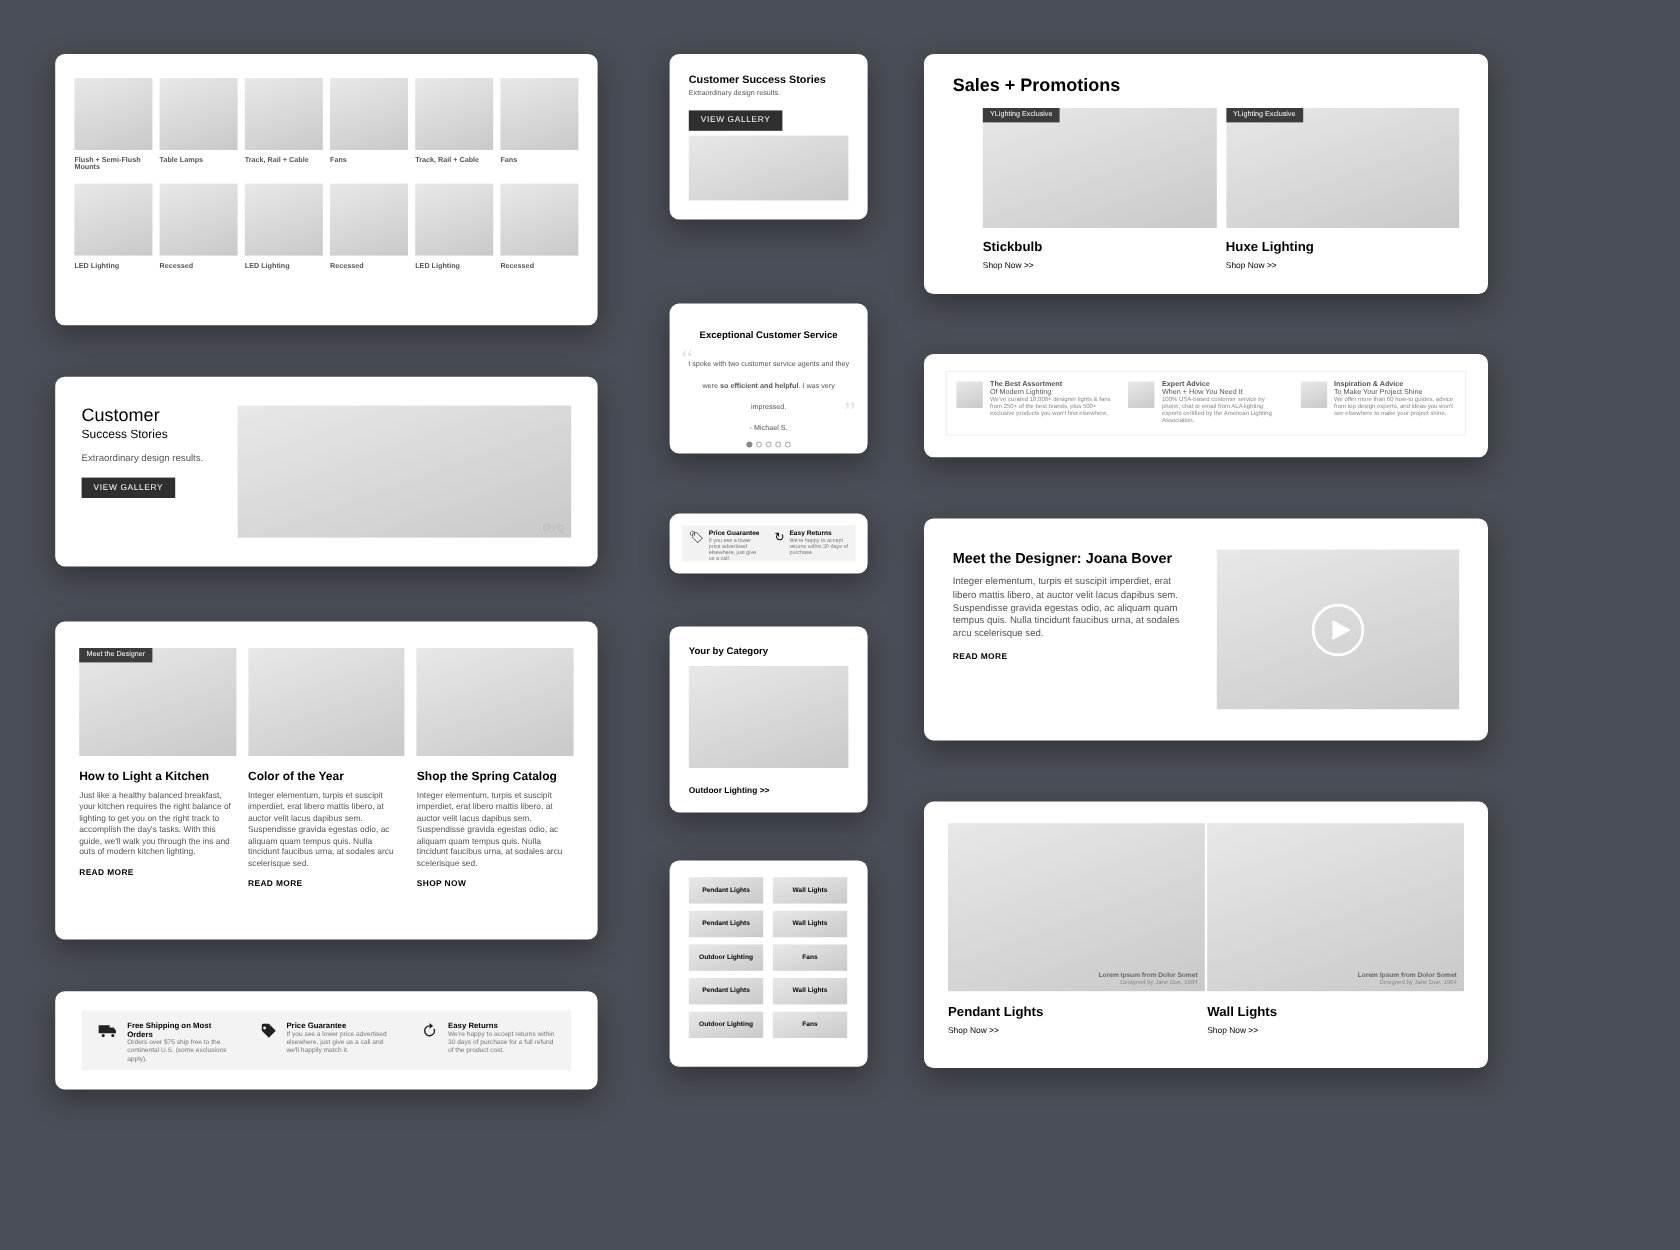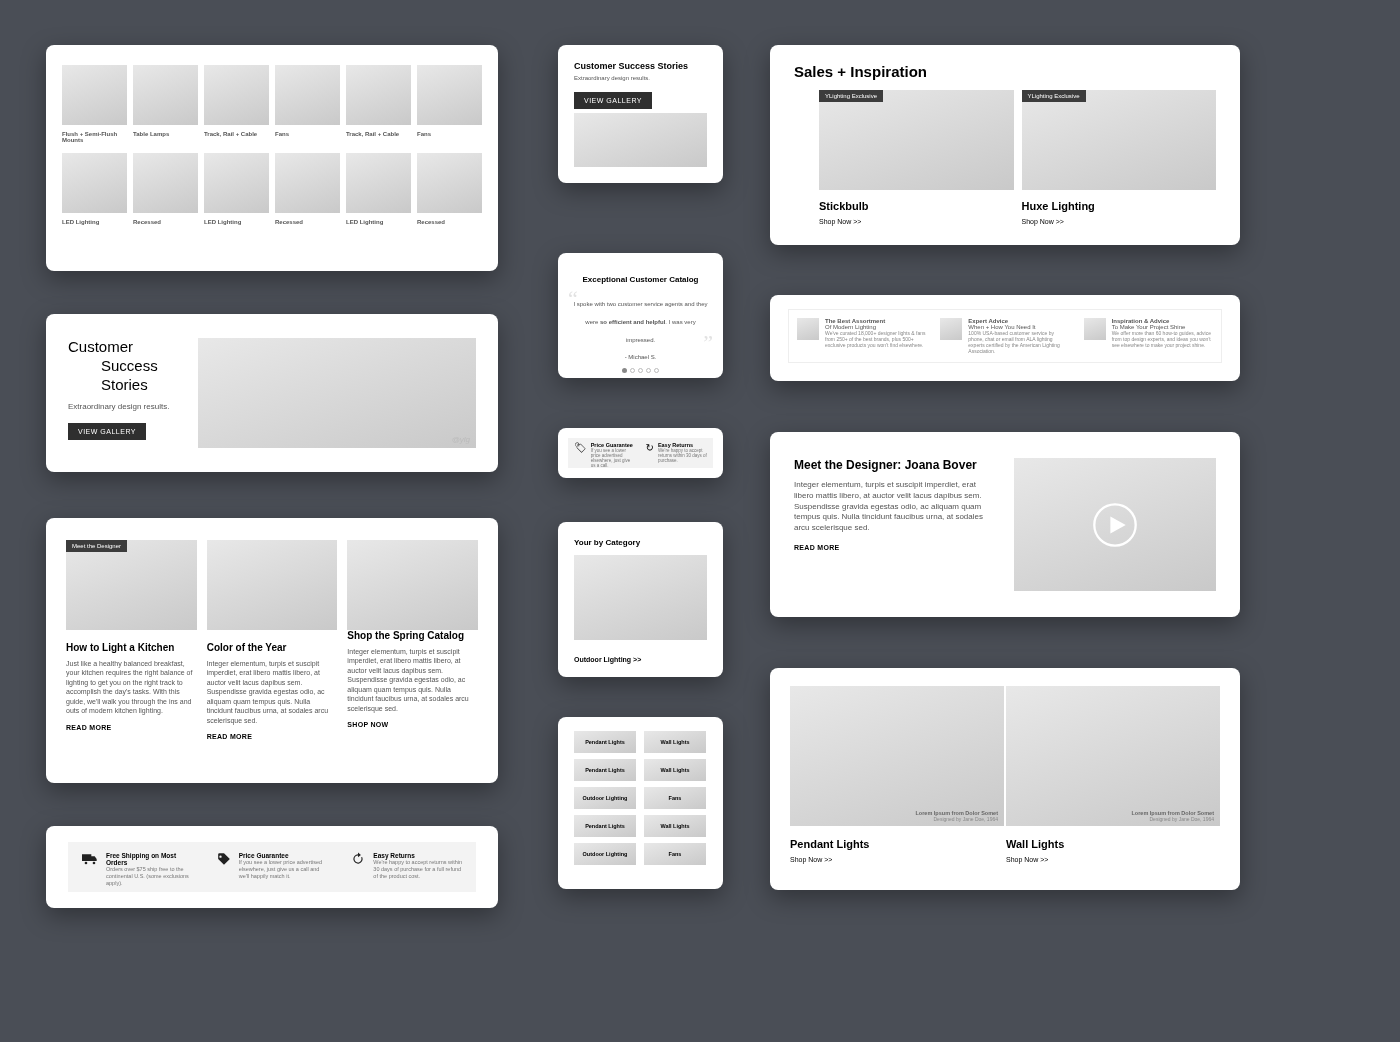--- a/index.html
+++ b/index.html
@@ -96,41 +96,41 @@
 </div>
 
 <div class="card" style="left:558px; top:45px; width:165px; height:138px;">
   <div class="t9 bold">Customer Success Stories</div>
   <div class="tiny" style="margin:4px 0 8px;">Extraordinary design results.</div>
   <div class="btn-dark">VIEW GALLERY</div>
   <div class="ph" style="position:absolute; left:16px; right:16px; bottom:16px; height:54px;"></div>
 </div>
 
 <div class="card" style="left:770px; top:45px; width:470px; height:200px; padding:18px 24px;">
-  <div style="font-size:15px; font-weight:800; margin-bottom:10px;">Sales + Inspiration</div>
+  <div style="font-size:15px; font-weight:800; margin-bottom:10px;">Sales + Promotions</div>
   <div class="row" style="gap:8px;">
     <div class="col" style="flex:1; position:relative;padding-left:25px;">
       <div class="ph" style="height:100px; position:relative;">
         <span class="tag">YLighting Exclusive</span>
       </div>
       <div class="bold" style="font-size:11px; margin-top:10px;">Stickbulb</div>
       <div class="t7" style="margin-top:6px;">Shop Now &gt;&gt;</div>
     </div>
     <div class="col" style="flex:1; position:relative;">
       <div class="ph" style="height:100px; position:relative;">
         <span class="tag">YLighting Exclusive</span>
       </div>
       <div class="bold" style="font-size:11px; margin-top:10px;">Huxe Lighting</div>
       <div class="t7" style="margin-top:6px;">Shop Now &gt;&gt;</div>
     </div>
   </div>
 </div>
 
 <div class="card" style="left:558px; top:253px; width:165px; height:125px; text-align:center; padding:22px 14px 10px;">
-  <div class="t8 bold">Exceptional Customer Catalog</div>
+  <div class="t8 bold">Exceptional Customer Service</div>
   <div style="position:relative; margin-top:8px;">
     <span style="position:absolute; left:-4px; top:-6px; font-size:22px; color:#e2e2e2; font-family:Georgia,serif;">“</span>
     <span class="tiny">I spoke with two customer service agents and they were </span><span class="tiny bold">so efficient and helpful</span><span class="tiny">. I was very impressed.</span>
     <span style="position:absolute; right:-4px; bottom:-10px; font-size:22px; color:#e2e2e2; font-family:Georgia,serif;">”</span>
   </div>
   <div class="tiny" style="margin-top:8px;">- Michael S.</div>
   <div class="row" style="justify-content:center; gap:3px; margin-top:8px;">
     <span style="width:5px;height:5px;border-radius:50%;background:#888;"></span>
     <span style="width:5px;height:5px;border-radius:50%;border:1px solid #bbb;"></span>
     <span style="width:5px;height:5px;border-radius:50%;border:1px solid #bbb;"></span>
@@ -165,21 +165,21 @@
         <span style="font-size:5px; color:#888; line-height:1.2;">We offer more than 60 how-to guides, advice from top design experts, and ideas you won't see elsewhere to make your project shine.</span>
       </div>
     </div>
   </div>
 </div>
 
 <div class="card" style="left:46px; top:314px; width:452px; height:158px; padding:24px 22px;">
   <div class="row" style="position:relative; height:100%;">
     <div class="col" style="width:120px; flex:none;">
       <div style="font-size:15px; font-weight:400; line-height:1.25;">Customer</div>
-      <div style="font-size:15px; font-weight:400; line-height:1.25;margin-left:33px;">Success Stories</div>
+      <div style="font-size:10px; font-weight:400; line-height:1.25;">Success Stories</div>
       <div class="t8" style="color:#555; margin:8px 0 12px;">Extraordinary design results.</div>
       <div class="btn-dark" style="align-self:flex-start;">VIEW GALLERY</div>
     </div>
     <div class="ph" style="flex:1; margin-left:10px; position:relative;">
        <span style="position:absolute; right:6px; bottom:4px; color:#bbb; font-size:8px; font-style:italic;">@ylg</span>
     </div>
   </div>
 </div>
 
 <div class="card" style="left:558px; top:428px; width:165px; height:50px; padding:10px;">
@@ -228,21 +228,21 @@
       <div class="link-caps" style="margin-top:8px;">READ MORE</div>
     </div>
     <div class="col" style="flex:1;">
       <div class="ph" style="height:90px;"></div>
       <div class="bold" style="font-size:10px; margin-top:12px;">Color of the Year</div>
       <div class="t7" style="color:#555; line-height:1.35; margin-top:6px;">Integer elementum, turpis et suscipit imperdiet, erat libero mattis libero, at auctor velit lacus dapibus sem. Suspendisse gravida egestas odio, ac aliquam quam tempus quis. Nulla tincidunt faucibus urna, at sodales arcu scelerisque sed.</div>
       <div class="link-caps" style="margin-top:8px;">READ MORE</div>
     </div>
     <div class="col" style="flex:1;">
       <div class="ph" style="height:90px;"></div>
-      <div class="bold" style="font-size:10px; ">Shop the Spring Catalog</div>
+      <div class="bold" style="font-size:10px; margin-top:12px;">Shop the Spring Catalog</div>
       <div class="t7" style="color:#555; line-height:1.35; margin-top:6px;">Integer elementum, turpis et suscipit imperdiet, erat libero mattis libero, at auctor velit lacus dapibus sem. Suspendisse gravida egestas odio, ac aliquam quam tempus quis. Nulla tincidunt faucibus urna, at sodales arcu scelerisque sed.</div>
       <div class="link-caps" style="margin-top:8px;">SHOP NOW</div>
     </div>
   </div>
 </div>
 
 <div class="card" style="left:558px; top:522px; width:165px; height:155px;">
   <div class="t8 bold">Your by Category</div>
   <div class="ph" style="margin-top:8px; height:85px;"></div>
   <div class="t7 bold" style="margin-top:16px;">Outdoor Lighting &gt;&gt;</div>

